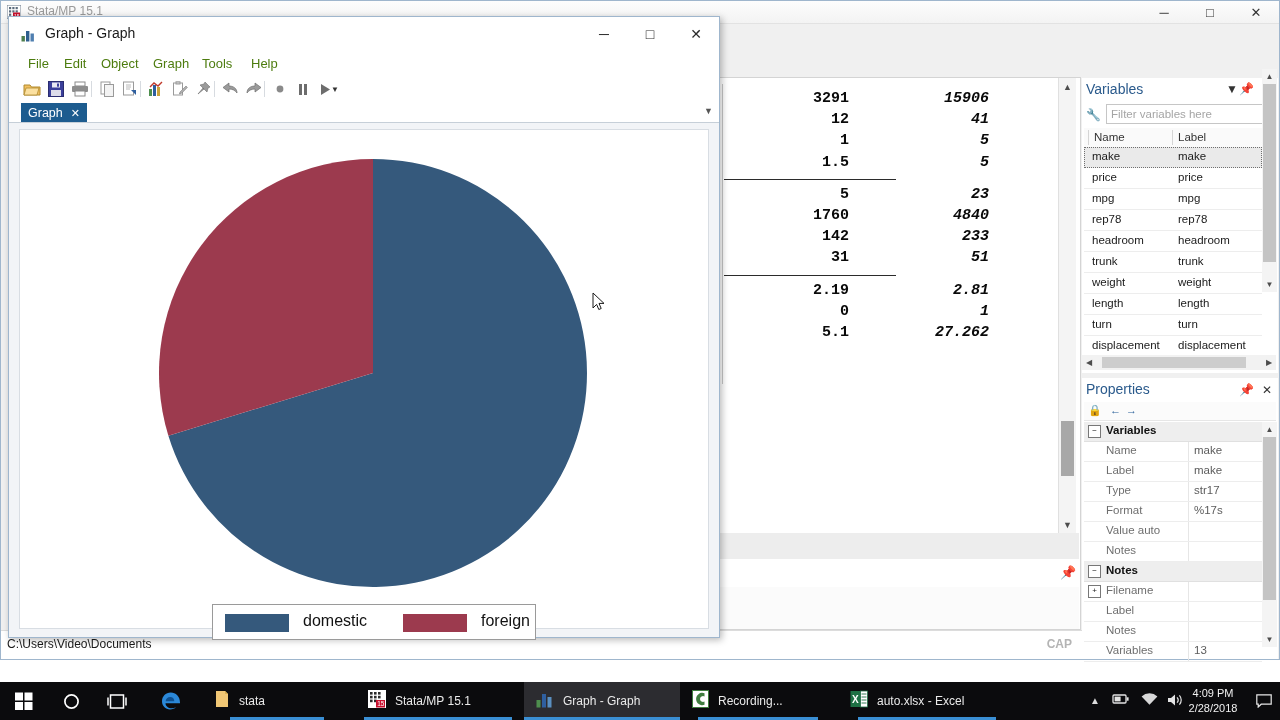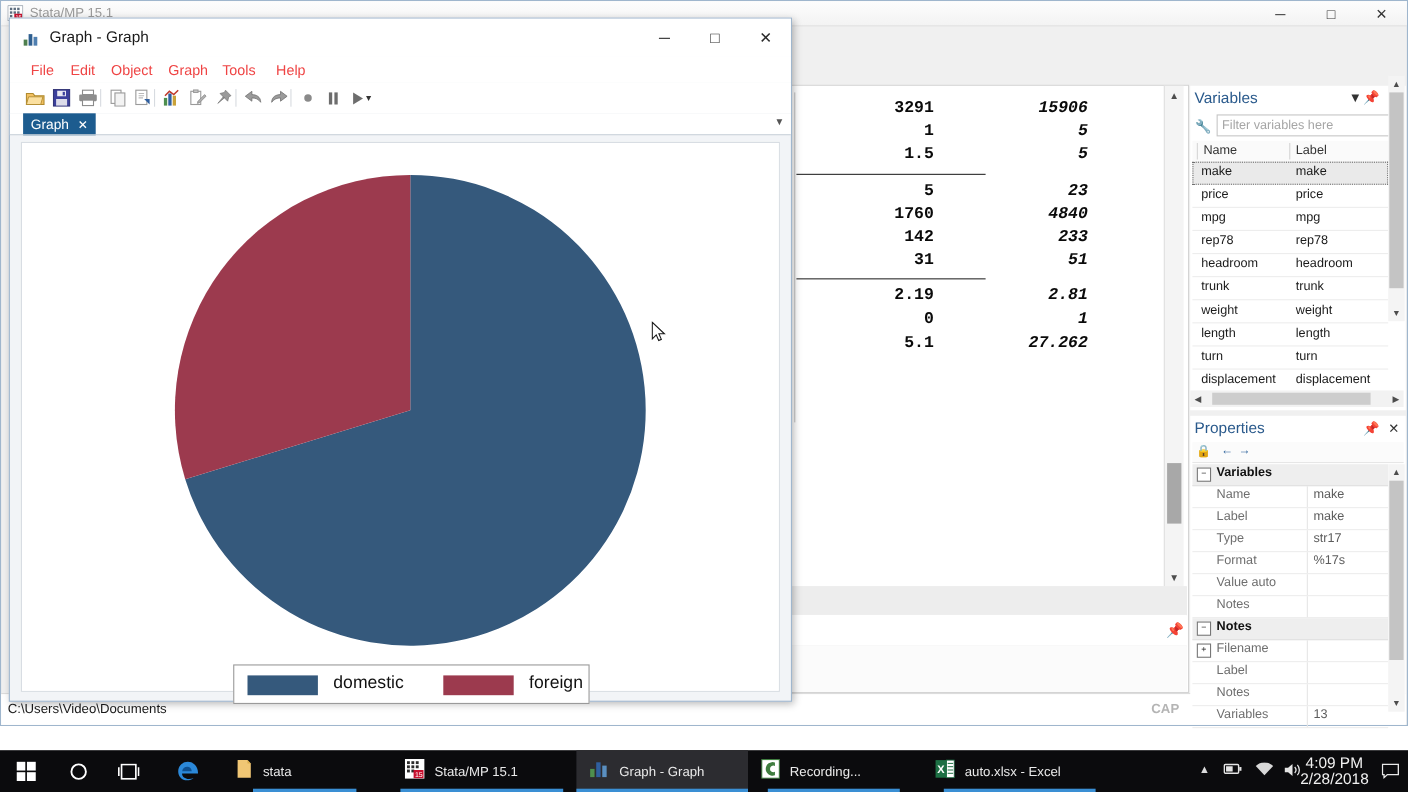--- a/index.html
+++ b/index.html
@@ -150,21 +150,21 @@
   }
   #graph-titlebar{left:0;top:0;width:710px;height:34px;background:#ffffff;}
   #graph-title-icon{left:12px;top:10px;width:16px;height:15px;}
   #graph-title-text{left:36px;top:8px;font-size:14px;color:#1a1a1a;}
   .gwinbtn{position:absolute;top:0;width:46px;height:33px;display:flex;align-items:center;justify-content:center;font-size:14px;color:#2a2a2a;}
   #g-min{right:92px;}
   #g-max{right:46px;}
   #g-close{right:0px;}
 
   #graph-menubar{left:0;top:34px;width:710px;height:24px;background:#ffffff;}
-  .mitem{position:absolute;top:2px;height:20px;font-size:13px;color:#ef4444;display:flex;align-items:center;padding:0 7px;}
+  .mitem{position:absolute;top:2px;height:20px;font-size:13px;color:#4d7c0f;display:flex;align-items:center;padding:0 7px;}
 
   #graph-toolbar{left:0;top:58px;width:710px;height:28px;background:#ffffff;border-bottom:1px solid #dfe3e8;}
   .tbtn{position:absolute;top:3px;width:22px;height:22px;display:flex;align-items:center;justify-content:center;}
   .tsep{position:absolute;top:6px;width:1px;height:16px;background:#d7dbe0;}
 
   #graph-tabstrip{left:0;top:86px;width:710px;height:20px;background:#ffffff;}
   #graph-tab{
     position:absolute;left:12px;top:0;height:20px;background:#1d5c8f;color:#fff;
     font-size:12.5px;display:flex;align-items:center;padding:0 7px;
   }
@@ -184,21 +184,21 @@
   }
   .lg-swatch{position:absolute;top:9px;width:64px;height:18px;}
   .lg-label{position:absolute;top:7px;font-size:16px;color:#111;}
 
   
   #taskbar{left:0;top:682px;width:1280px;height:38px;background:#0b0b0d;}
   .tb-item{position:absolute;top:0;height:38px;display:flex;align-items:center;}
   .tb-label{font-size:12px;color:#eaeaea;margin-left:9px;white-space:nowrap;}
   .tb-active{background:#2c2c30;}
   .tb-underline{position:absolute;bottom:0;left:0;height:3px;background:#3a8fd4;}
-  #clock{position:absolute;right:36px;top:4px;text-align:center;width:62px;color:#f1f1f1;font-size:14px;line-height:15px;}
+  #clock{position:absolute;right:36px;top:4px;text-align:center;width:62px;color:#f1f1f1;font-size:11px;line-height:15px;}
   #tray-chevron{position:absolute;right:180px;top:13px;color:#dcdcdc;font-size:10px;}
   .trayic{position:absolute;top:11px;color:#e4e4e4;font-size:13px;}
   #notif{position:absolute;right:8px;top:12px;color:#e8e8e8;font-size:14px;}
 
   
   #cursor{left:592px;top:292px;width:14px;height:20px;}
 </style>
 </head>
 <body>
 
@@ -229,20 +229,24 @@
 </div>
 
 <div class="abs" id="results-vline"></div>
 
 <div class="abs" id="results-text">
   <div class="row">
       <span class="c1">3291</span>
       <span class="c2">15906</span>
     </div>
   <div class="row">
+      <span class="c1">12</span>
+      <span class="c2">41</span>
+    </div>
+  <div class="row">
       <span class="c1">1</span>
       <span class="c2">5</span>
     </div>
   <div class="row">
       <span class="c1">1.5</span>
       <span class="c2">5</span>
     </div>
   <div class="rule"></div>
   <div class="row">
       <span class="c1">5</span>

